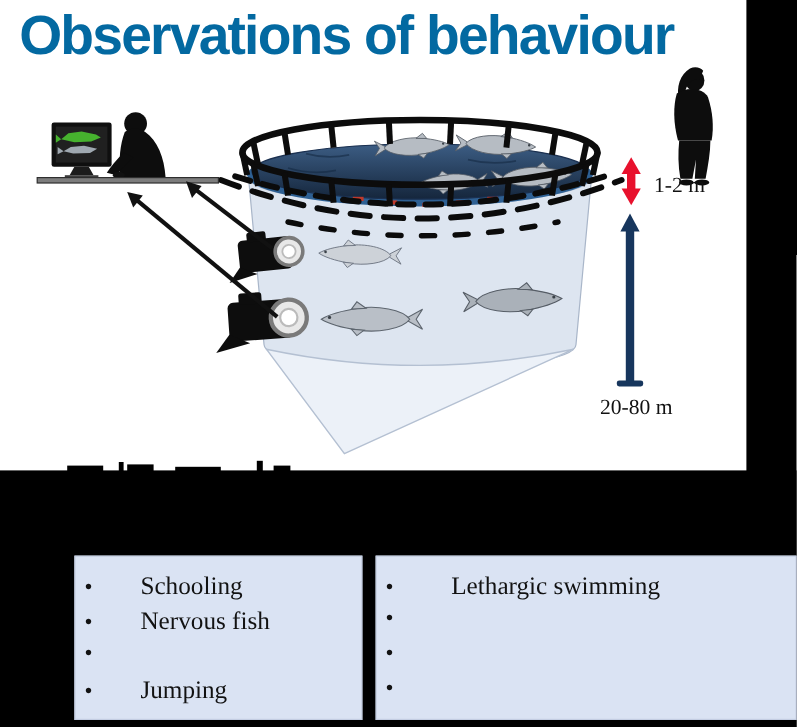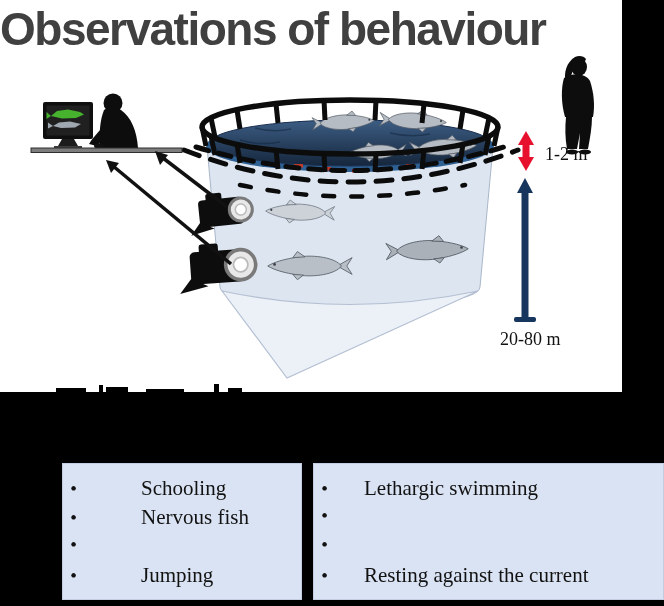--- a/index.html
+++ b/index.html
@@ -1,33 +1,33 @@
 <!DOCTYPE html>
 <html><head>
 <meta charset="utf-8">
 <style>
   html,body{margin:0;padding:0;background:#ffffff;}
   #stage{position:relative;width:664px;height:606px;background:#ffffff;overflow:hidden;
          font-family:"Liberation Sans",sans-serif;}
-  #slide-title{position:absolute;left:0;top:2px;width:600px;
+  #slide-title{position:absolute;left:16px;top:2px;width:600px;
     font-family:"Liberation Sans",sans-serif;font-weight:700;font-size:46px;
-    letter-spacing:-1.5px;color:#404040;white-space:nowrap;}
+    letter-spacing:-1.5px;color:#0369a1;white-space:nowrap;}
   #diagram-svg{position:absolute;left:0;top:0;z-index:1;}
   #mask-right{position:absolute;left:622px;top:0;width:42px;height:606px;background:#000;z-index:2;}
   #mask-bottom{position:absolute;left:0;top:392px;width:664px;height:214px;background:#000;z-index:2;}
   .list-box{position:absolute;top:463px;height:137px;background:#dae3f3;z-index:3;
     box-sizing:border-box;border:1px solid #c3cde2;}
   #list-box-left{left:62px;width:240px;}
   #list-box-right{left:313px;width:351px;}
   .list-box ul{list-style:none;margin:0;padding:12px 0 0 0;}
   .list-box li{display:flex;align-items:baseline;height:29px;
     font-family:"Liberation Serif",serif;font-size:21px;color:#121212;white-space:nowrap;}
   .bullet{display:inline-block;width:14px;text-align:right;font-size:19px;}
-  #list-box-left .item-text{margin-left:64px;text-align:right;}
-  #list-box-right .item-text{margin-left:36px;}
+  #list-box-left .item-text{margin-left:40px;text-align:right;}
+  #list-box-right .item-text{margin-left:48px;}
 </style>
 </head>
 <body>
 
 <div id="stage">
 
   <svg id="diagram-svg" width="664" height="606" viewBox="0 0 664 606">
     <defs>
       <linearGradient id="waterGrad" x1="0" y1="0" x2="0" y2="1">
         <stop offset="0" stop-color="#3c5d84"></stop>
@@ -214,18 +214,17 @@
           <span class="item-text">Lethargic swimming</span>
         </li>
       <li>
           <span class="bullet">•</span>
         </li>
       <li>
           <span class="bullet">•</span>
         </li>
       <li>
           <span class="bullet">•</span>
-          <span class="item-text">Resting against the current</span>
         </li>
     </ul>
   </div>
 
 </div>
 
 </body></html>

